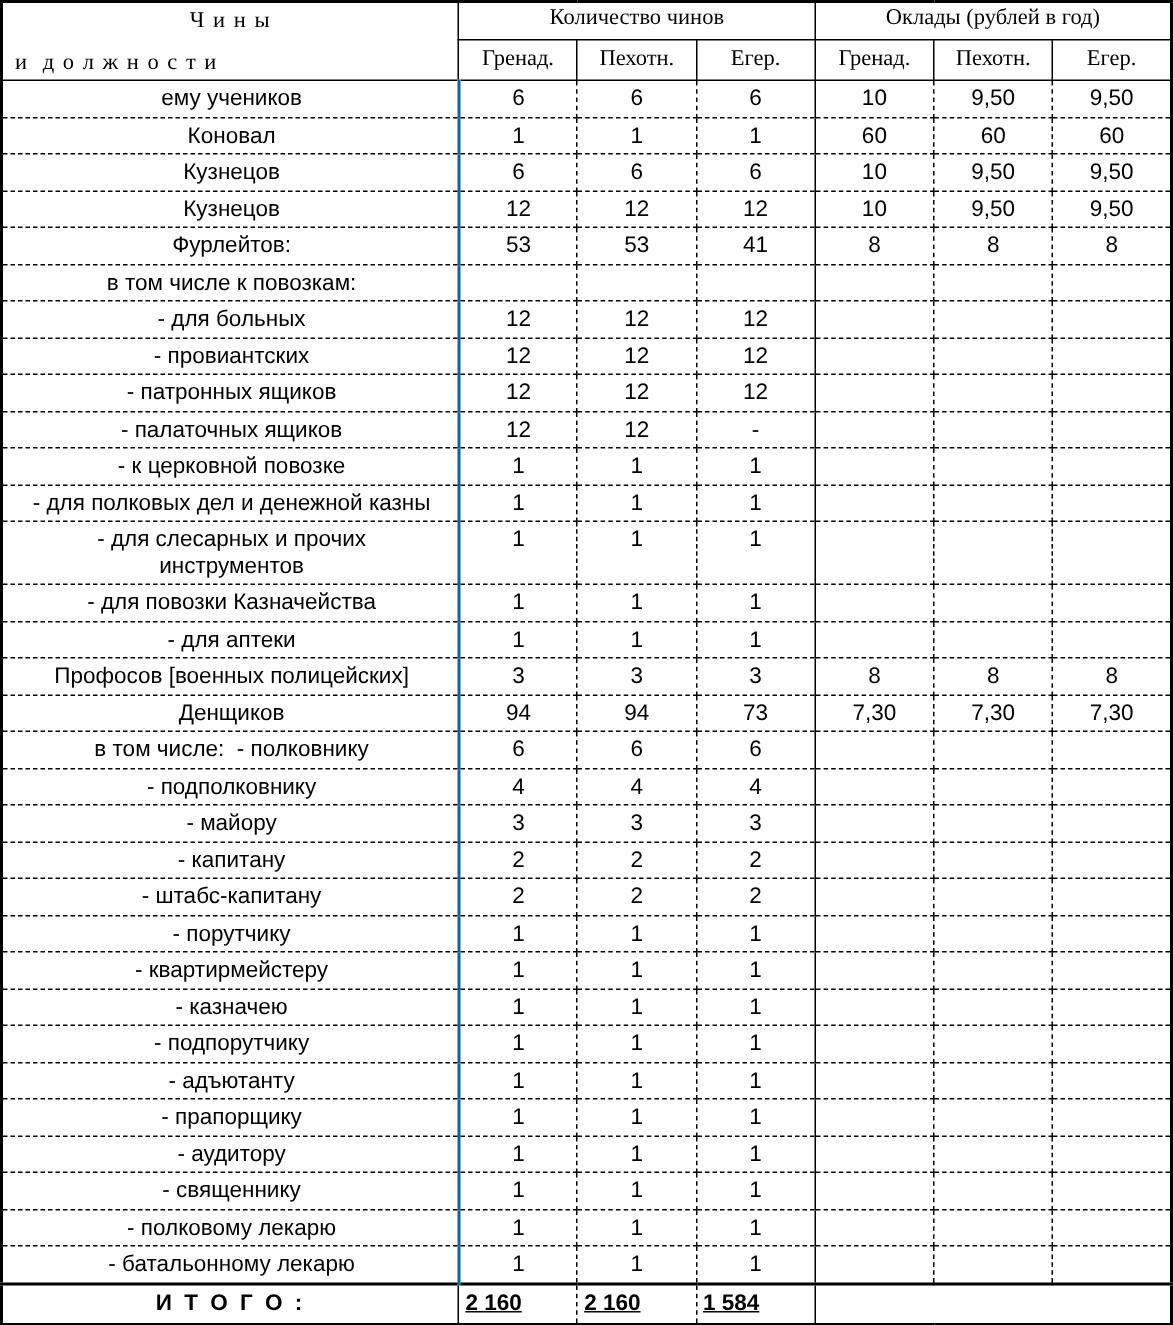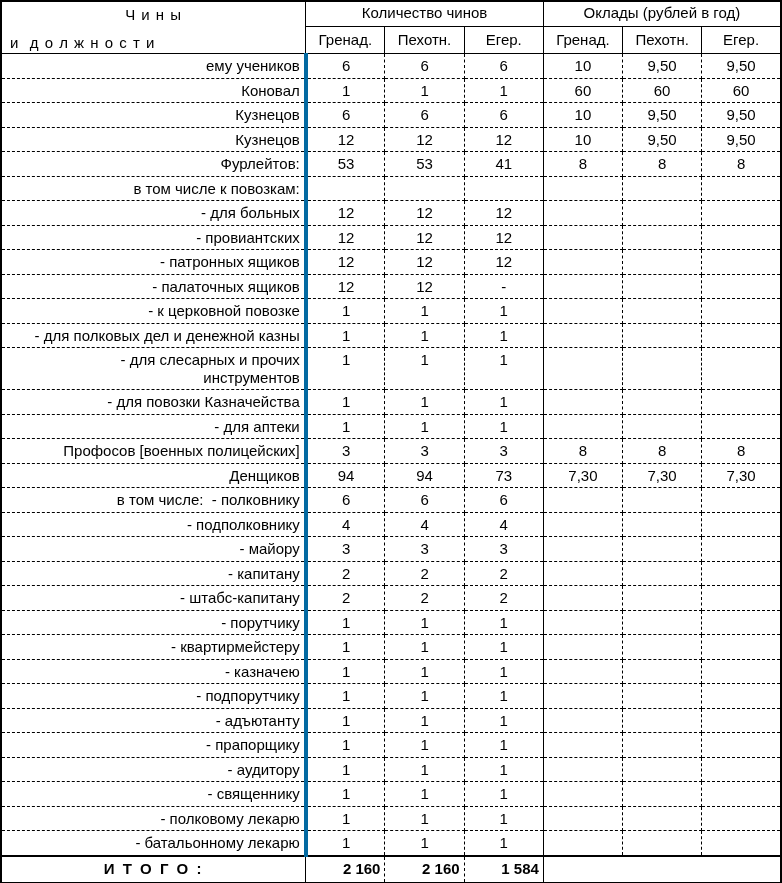--- a/index.html
+++ b/index.html
@@ -34,58 +34,60 @@
     line-height: 17.5px;
     font-weight: normal;
     overflow: hidden;
   }
 
   
   thead th {
     border: 1px solid #000000;
     text-align: center;
     padding: 2px 3px;
+    font-family: Liberation Serif, serif;
   }
   thead th.ranks { vertical-align: top; padding-top: 4px; }
   thead .l1 { text-align: center; white-space: pre; letter-spacing: 1px; }
   thead .l2 { text-align: left; padding-left: 5px; margin-top: 10px; white-space: pre; letter-spacing: 1px; }
   thead tr.group-row th { height: 24px; }
   thead tr.sub-row th { height: 26px; vertical-align: middle; }
   thead { border-bottom: 1px solid #000000; }
 
   
   tbody td {
     border: 1px dashed #000000;
     height: 24px;
   }
   tbody td.label {
-    text-align: right;
+    text-align: center;
     padding-left: 6px;
     white-space: pre-wrap;
-    border-right: 4px solid #0369a1;
+    border-right: 2px solid #0369a1;
   }
   tbody td.num { text-align: center; }
   tbody td.c3 { border-right: 1px solid #000000; }
   tbody tr.indent td.label { }
 
   
   tfoot td {
     border-top: 2px solid #000000;
     font-weight: bold;
     height: 27px;
     vertical-align: middle;
   }
   tfoot td.label {
     text-align: center;
     letter-spacing: 2px;
     border-right: 1px solid #000000;
   }
   tfoot td.num {
-    text-align: right;
+    text-align: left;
     border-left: 1px dashed #000000;
+    text-decoration: underline;
   }
   tfoot td.c1 { border-left: none; }
   tfoot td.c3 { border-right: 1px solid #000000; }
   tfoot td.merged { border-left: none; }
 </style>
 </head>
 <body>
 
 <div class="page">
   <table class="main">

